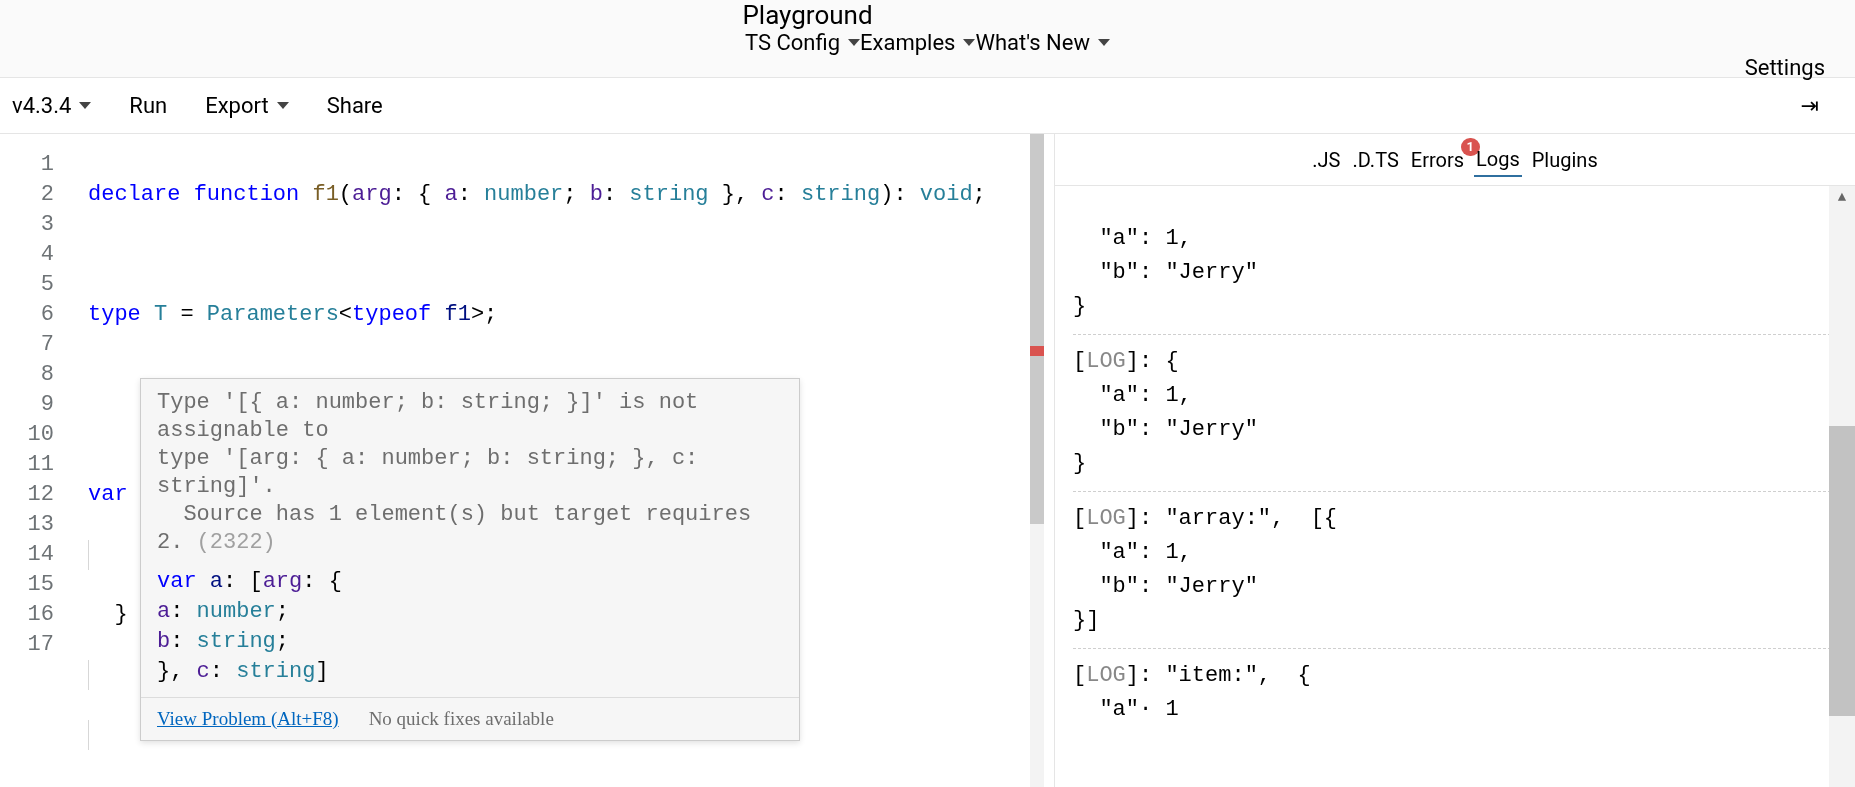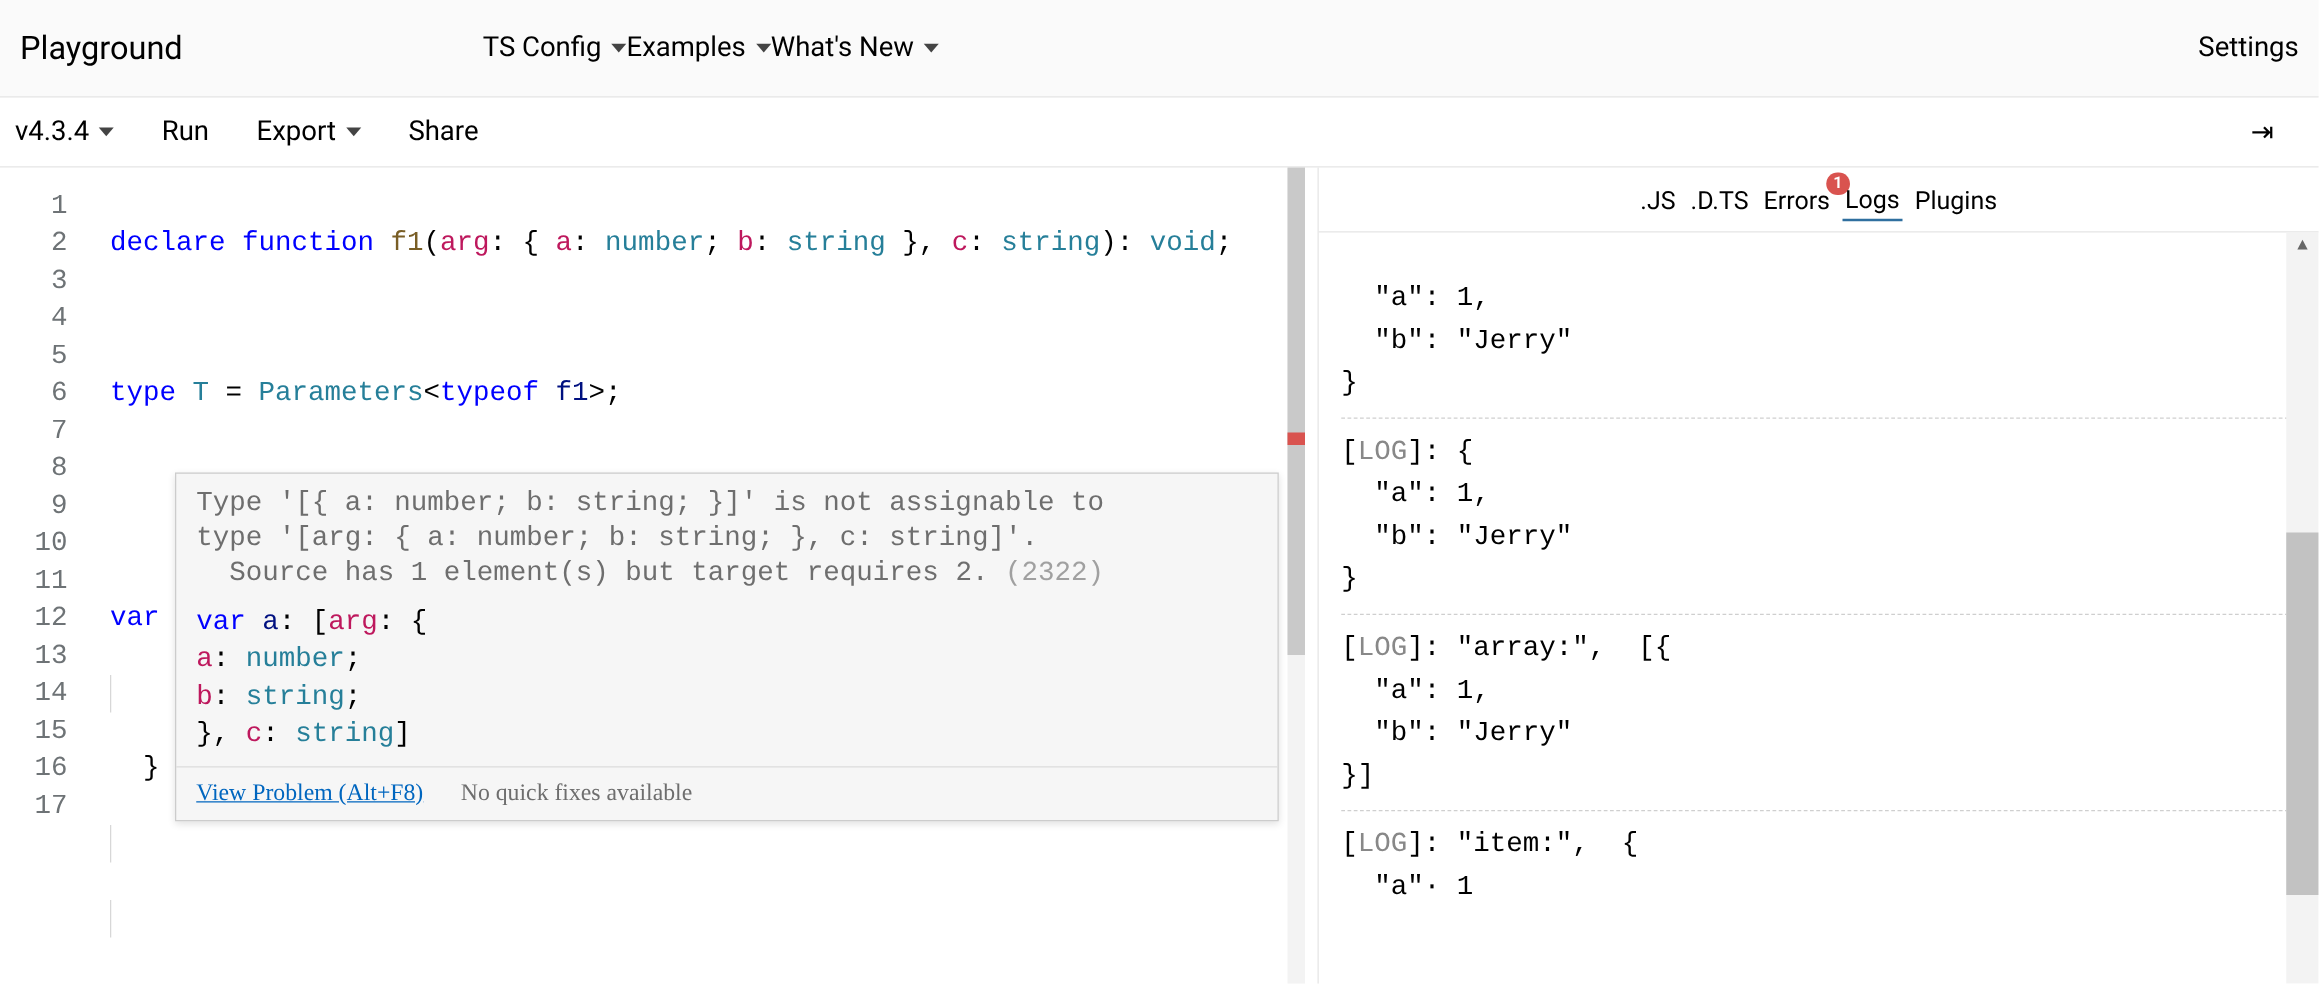--- a/index.html
+++ b/index.html
@@ -11,21 +11,22 @@
   width: 1855px;
   height: 787px;
   overflow: hidden;
 }
 .top-bar {
   height: 78px;
   display: flex;
   align-items: center;
   background: #fafafa;
   border-bottom: 1px solid #e5e5e5;
-  padding: 0 16px;
+  padding: 0 30px;
+  flex-direction: column;
 }
 .top-bar .title { font-size: 26px; font-weight: 400; margin-right: 240px; }
 .top-bar .menu { display: flex; font-size: 22px; }
 .top-bar .menu .item { display: flex; align-items: center; gap: 8px; cursor: pointer; }
 .top-bar .settings { margin-left: auto; font-size: 22px; cursor: pointer; }
 .caret-down { width: 0; height: 0; border-left: 6px solid transparent; border-right: 6px solid transparent; border-top: 7px solid #444; display: inline-block; }
 .sub-bar {
   height: 56px;
   display: flex;
   align-items: center;
@@ -40,26 +41,26 @@
 .editor { width: 1055px; position: relative; border-right: 1px solid #e5e5e5; font-family: Consolas, "Courier New", monospace; font-size: 22px; }
 .gutter { position: absolute; left: 0; top: 0; width: 70px; color: #6e7376; text-align: right; padding-right: 16px; line-height: 30px; padding-top: 16px; }
 .code { position: absolute; left: 88px; top: 0; right: 26px; padding-top: 16px; line-height: 30px; white-space: pre; }
 .minimap { position: absolute; right: 10px; top: 0; width: 14px; height: 100%; background: #f3f3f3; }
 .minimap .mm-thumb { position: absolute; background: #c9c9c9; width: 100%; }
 .minimap .mm-err { position: absolute; background: #d9534f; width: 100%; height: 10px; }
 .tok-kw { color: #0000ff; }
 .tok-type { color: #267f99; }
 .tok-id { color: #001080; }
 .tok-fn { color: #795e26; }
-.tok-var { color: #be185d; }
+.tok-var { color: #4c1d95; }
 .guide { display: inline-block; border-left: 1px solid #d7d7d7; height: 30px; vertical-align: top; margin-right: 12px; }
 .hover {
   position: absolute;
   left: 140px; top: 244px;
-  width: 883px;
+  width: 660px;
   background: #f6f6f6;
   border: 1px solid #cccccc;
   box-shadow: 0 2px 6px rgba(0,0,0,0.12);
 }
 .hover .msg { padding: 10px 16px 6px 16px; font-family: Consolas, "Courier New", monospace; font-size: 22px; color: #6e6e6e; line-height: 28px; white-space: pre-wrap; }
 .hover .sig { padding: 4px 16px 10px 16px; font-family: Consolas, "Courier New", monospace; font-size: 22px; line-height: 30px; }
 .hover .footer { border-top: 1px solid #dcdcdc; padding: 10px 16px; display: flex; gap: 30px; font-size: 19px; font-family: Liberation Serif, serif; color: #6e6e6e; align-items: center; }
 .hover .footer a { color: #0066bf; text-decoration: underline; cursor: pointer; }
 .side { flex: 1; display: flex; flex-direction: column; position: relative; }
 .tabs { height: 52px; display: flex; align-items: center; justify-content: center; gap: 8px; font-size: 20px; border-bottom: 1px solid #e5e5e5; text-align: right; }

